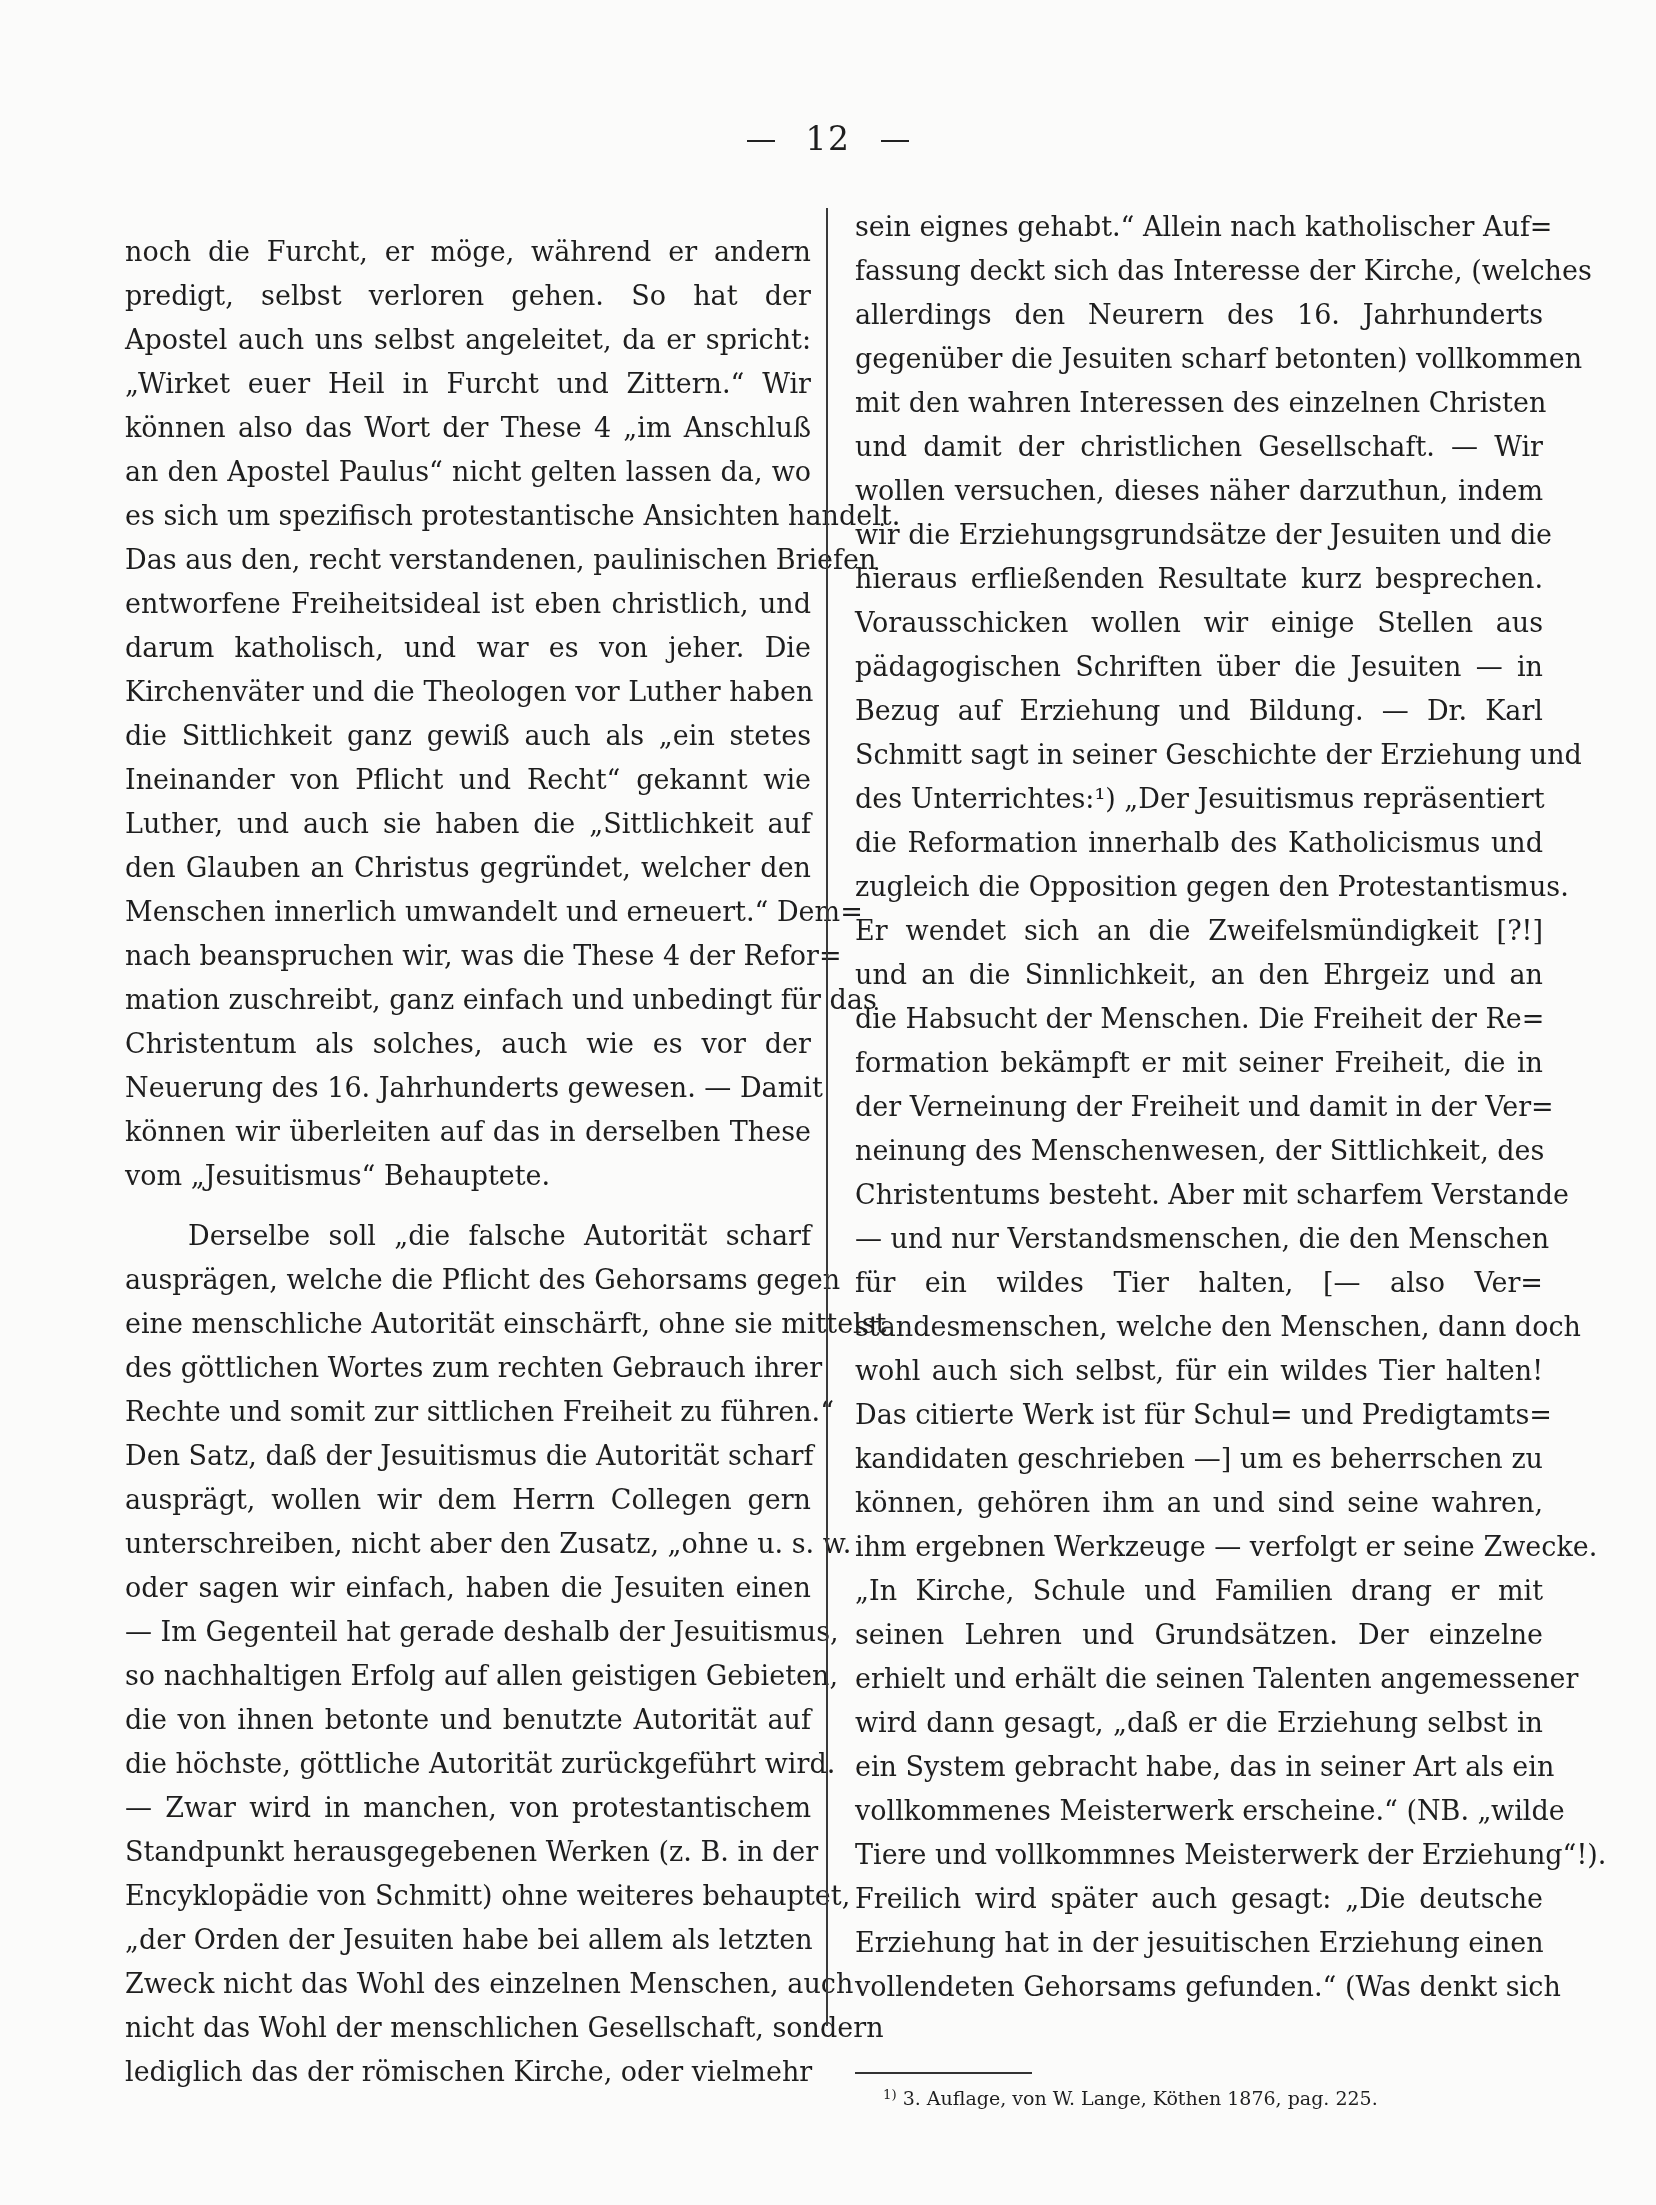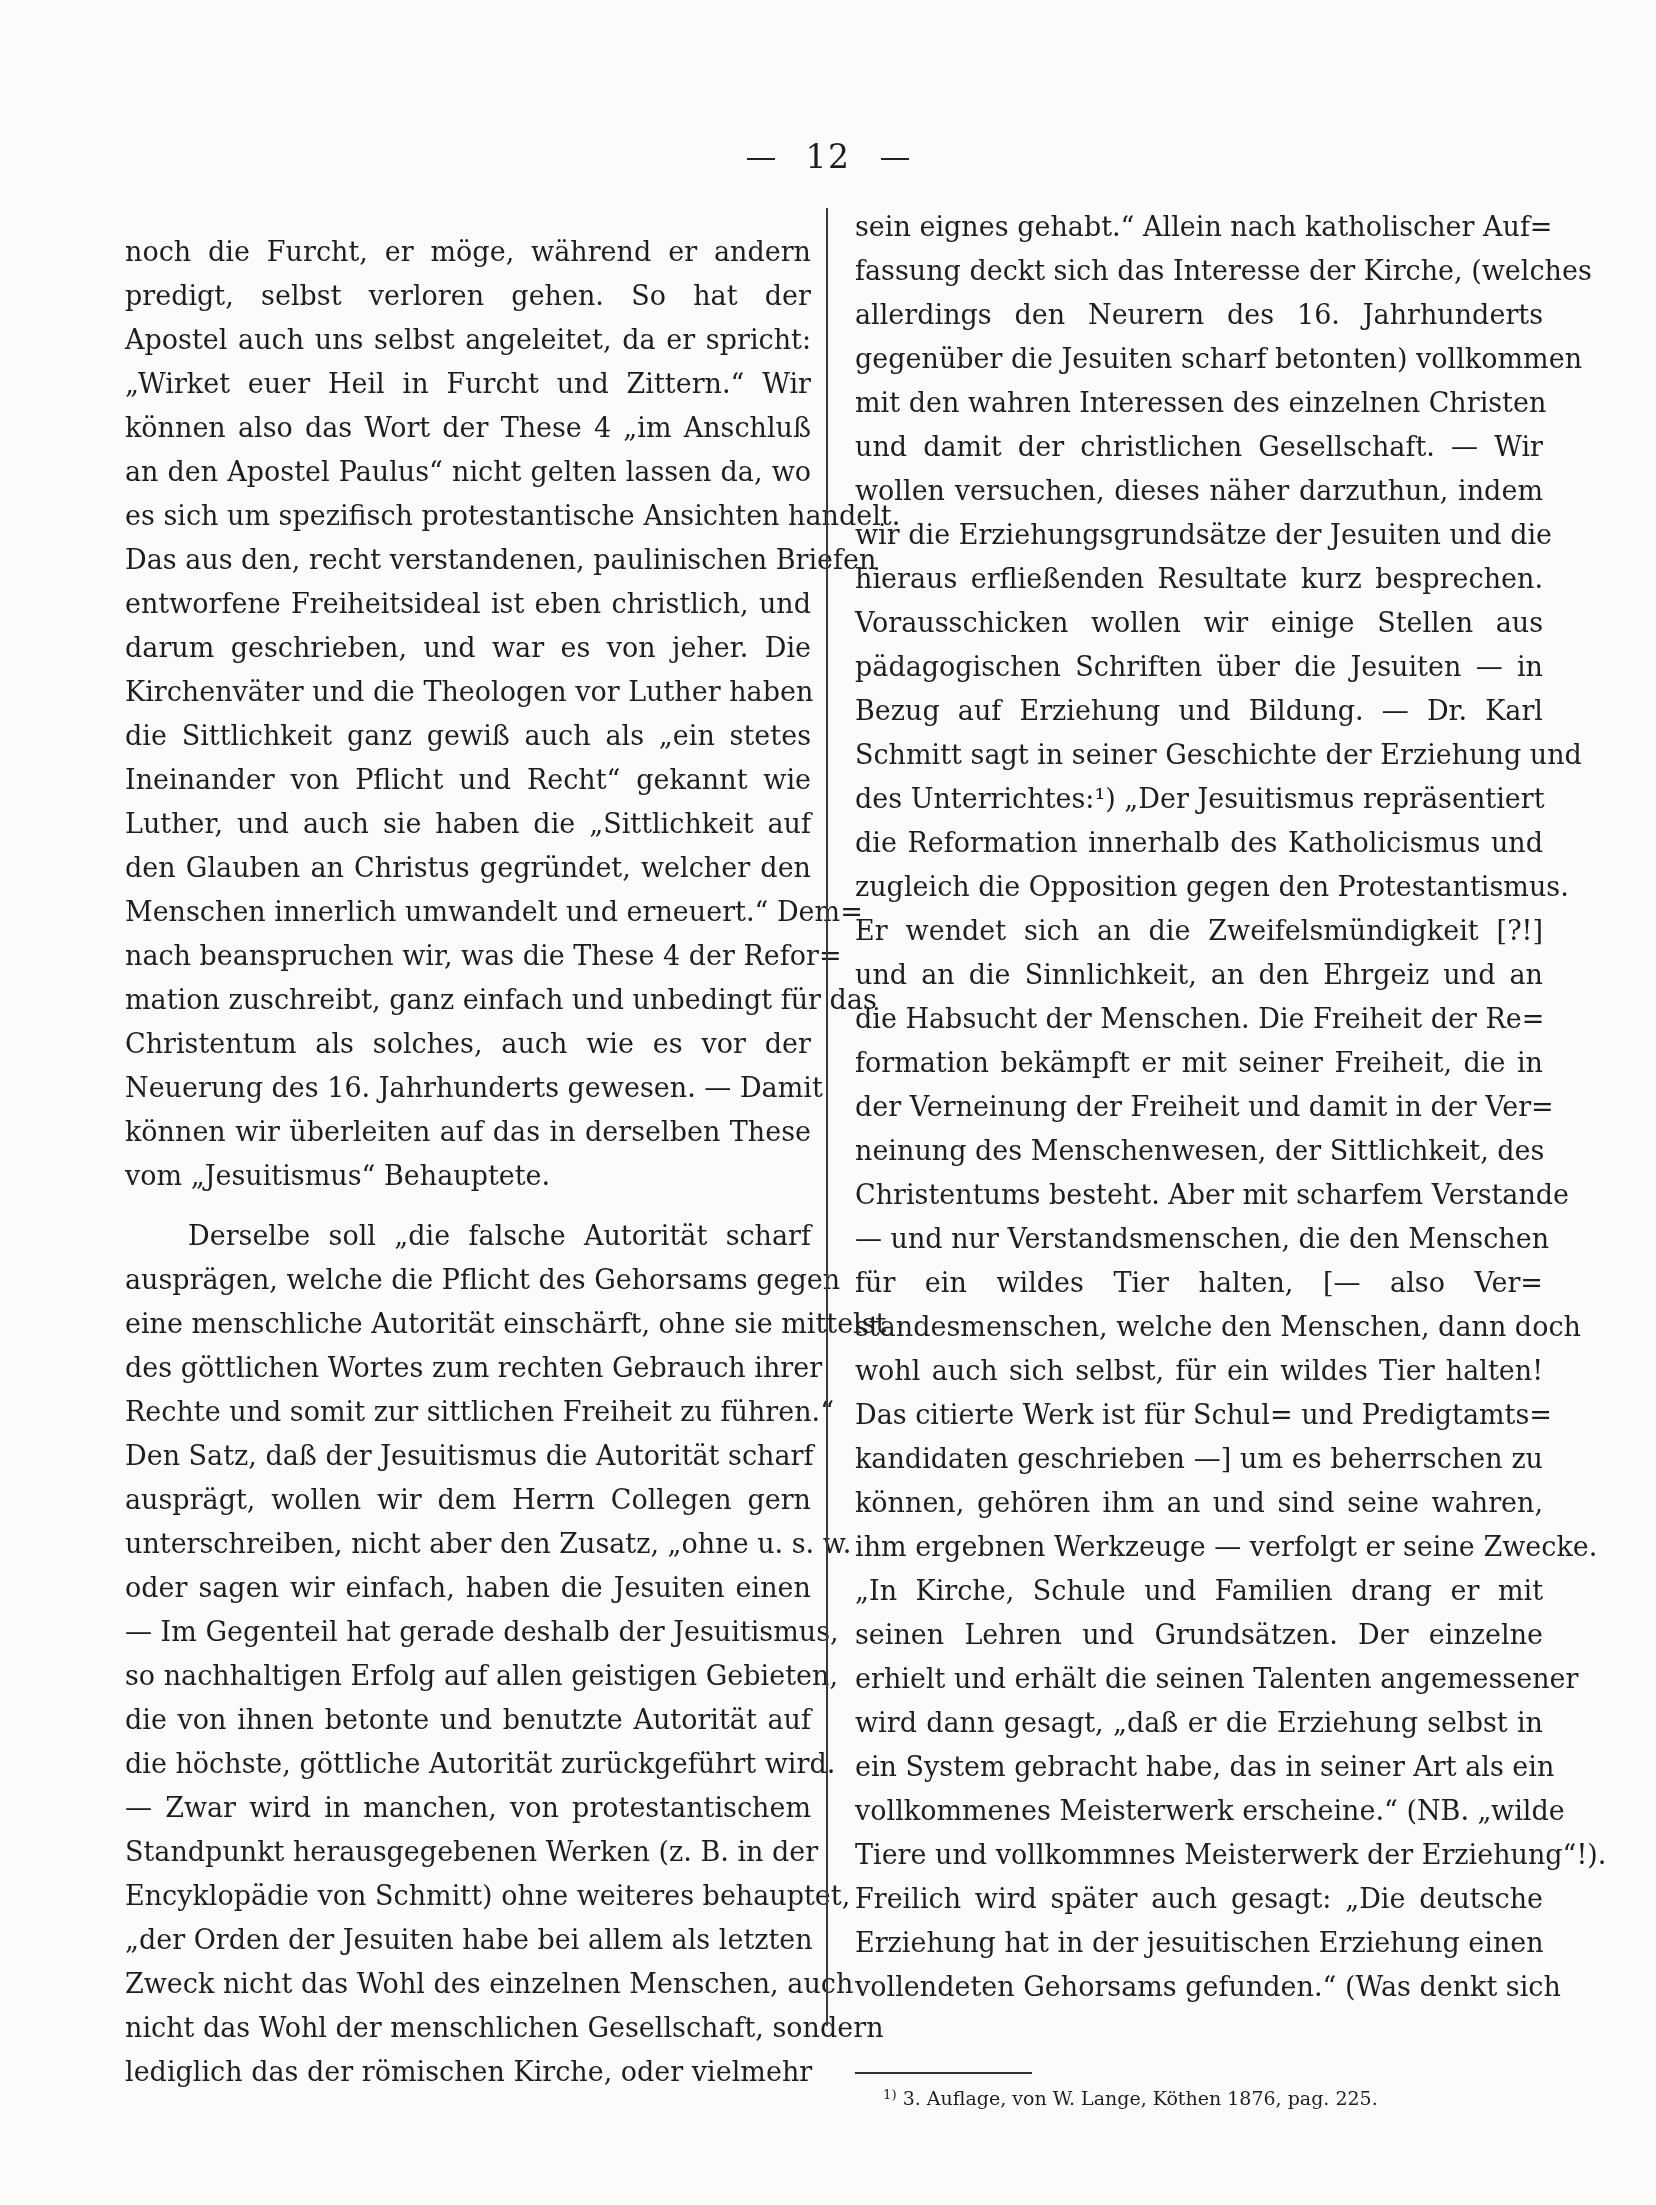--- a/index.html
+++ b/index.html
@@ -6,21 +6,21 @@
   body {
     width: 1656px; height: 2205px;
     background: #fbfbfa;
     position: relative;
     overflow: hidden;
     font-family: "DejaVu Serif", serif;
     color: #1e1e1e;
   }
   .page-number {
     position: absolute;
-    top: 137px; left: 0; width: 1656px;
+    top: 119px; left: 0; width: 1656px;
     text-align: center;
     font-size: 33px;
     letter-spacing: 1.6px;
   }
   .page-number .dash { display: inline-block; width: 28px; height: 2.3px; background: #222; vertical-align: middle; margin: 0 30px; }
   .column {
     position: absolute;
     top: 205px;
     width: 686px;
   }
@@ -70,21 +70,21 @@
   <div id="lp0">
       <div class="line">noch die Furcht, er möge, während er andern</div>
       <div class="line">predigt, selbst verloren gehen. So hat der</div>
       <div class="line">Apostel auch uns selbst angeleitet, da er spricht:</div>
       <div class="line">„Wirket euer Heil in Furcht und Zittern.“ Wir</div>
       <div class="line">können also das Wort der These 4 „im Anschluß</div>
       <div class="line">an den Apostel Paulus“ nicht gelten lassen da, wo</div>
       <div class="line">es sich um spezifisch protestantische Ansichten handelt.</div>
       <div class="line">Das aus den, recht verstandenen, paulinischen Briefen</div>
       <div class="line">entworfene Freiheitsideal ist eben christlich, und</div>
-      <div class="line">darum geschrieben, und war es von jeher. Die</div>
+      <div class="line">darum katholisch, und war es von jeher. Die</div>
       <div class="line">Kirchenväter und die Theologen vor Luther haben</div>
       <div class="line">die Sittlichkeit ganz gewiß auch als „ein stetes</div>
       <div class="line">Ineinander von Pflicht und Recht“ gekannt wie</div>
       <div class="line">Luther, und auch sie haben die „Sittlichkeit auf</div>
       <div class="line">den Glauben an Christus gegründet, welcher den</div>
       <div class="line">Menschen innerlich umwandelt und erneuert.“ Dem=</div>
       <div class="line">nach beanspruchen wir, was die These 4 der Refor=</div>
       <div class="line">mation zuschreibt, ganz einfach und unbedingt für das</div>
       <div class="line">Christentum als solches, auch wie es vor der</div>
       <div class="line">Neuerung des 16. Jahrhunderts gewesen. — Damit</div>

